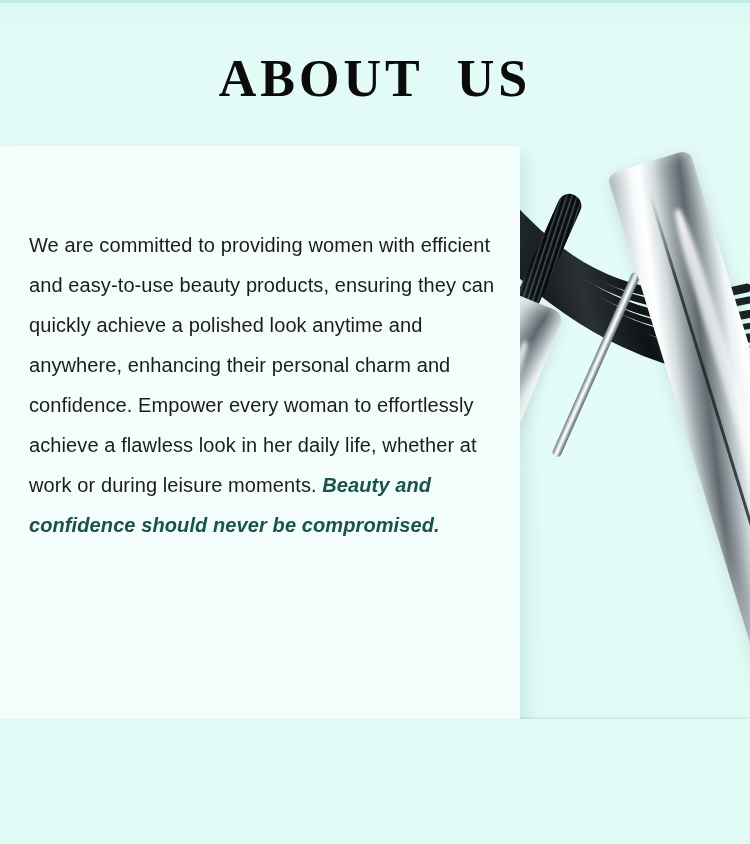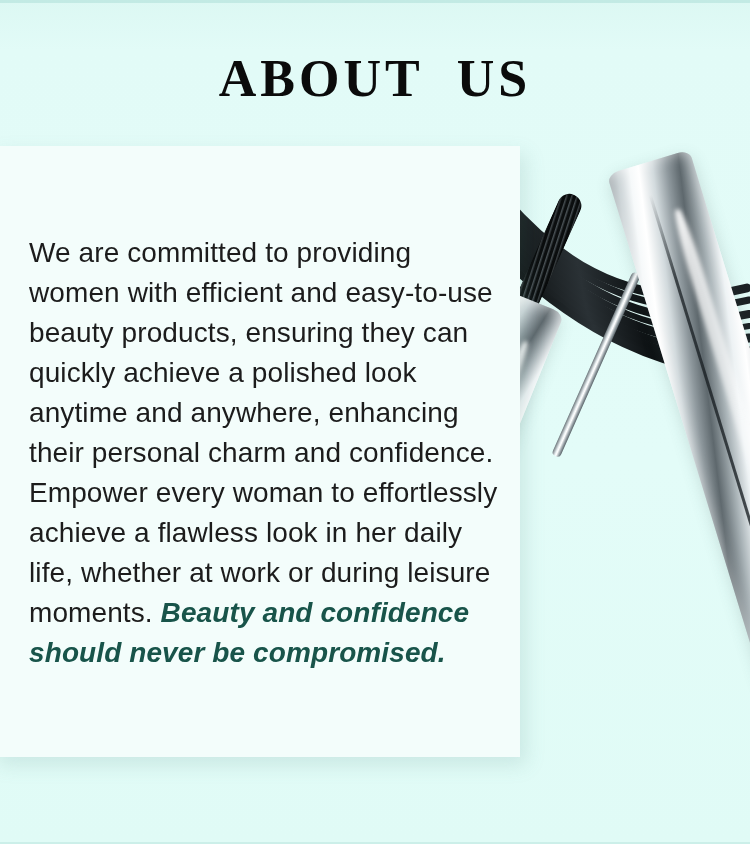--- a/index.html
+++ b/index.html
@@ -11,21 +11,21 @@
     width: 750px;
     height: 844px;
     overflow: hidden;
     font-family: "Liberation Sans", sans-serif;
     background: #e0fbf6;
   }
 
   #page {
     position: relative;
     width: 750px;
-    height: 844px;
+    height: 719px;
     overflow: hidden;
     background: linear-gradient(180deg, #dcf8f3 0%, #e2fbf7 6%, #e3fcf8 55%, #e0fbf6 100%);
   }
 
   
   .edge-rule {
     position: absolute;
     left: 0;
     width: 750px;
     height: 3px;
@@ -184,21 +184,21 @@
     background: #f3fdfb;
     box-shadow: 6px 8px 18px rgba(100,150,145,.18);
     z-index: 2;
   }
 
   .body-copy {
     position: absolute;
     left: 37px;
     top: 59px;
     width: 480px;
-    font-size: 28px;
+    font-size: 20px;
     line-height: 40px;
     color: #1c1c1c;
     letter-spacing: .1px;
   }
 
   .body-copy .emph {
     font-weight: 700;
     font-style: italic;
     color: #18544a;
   }

